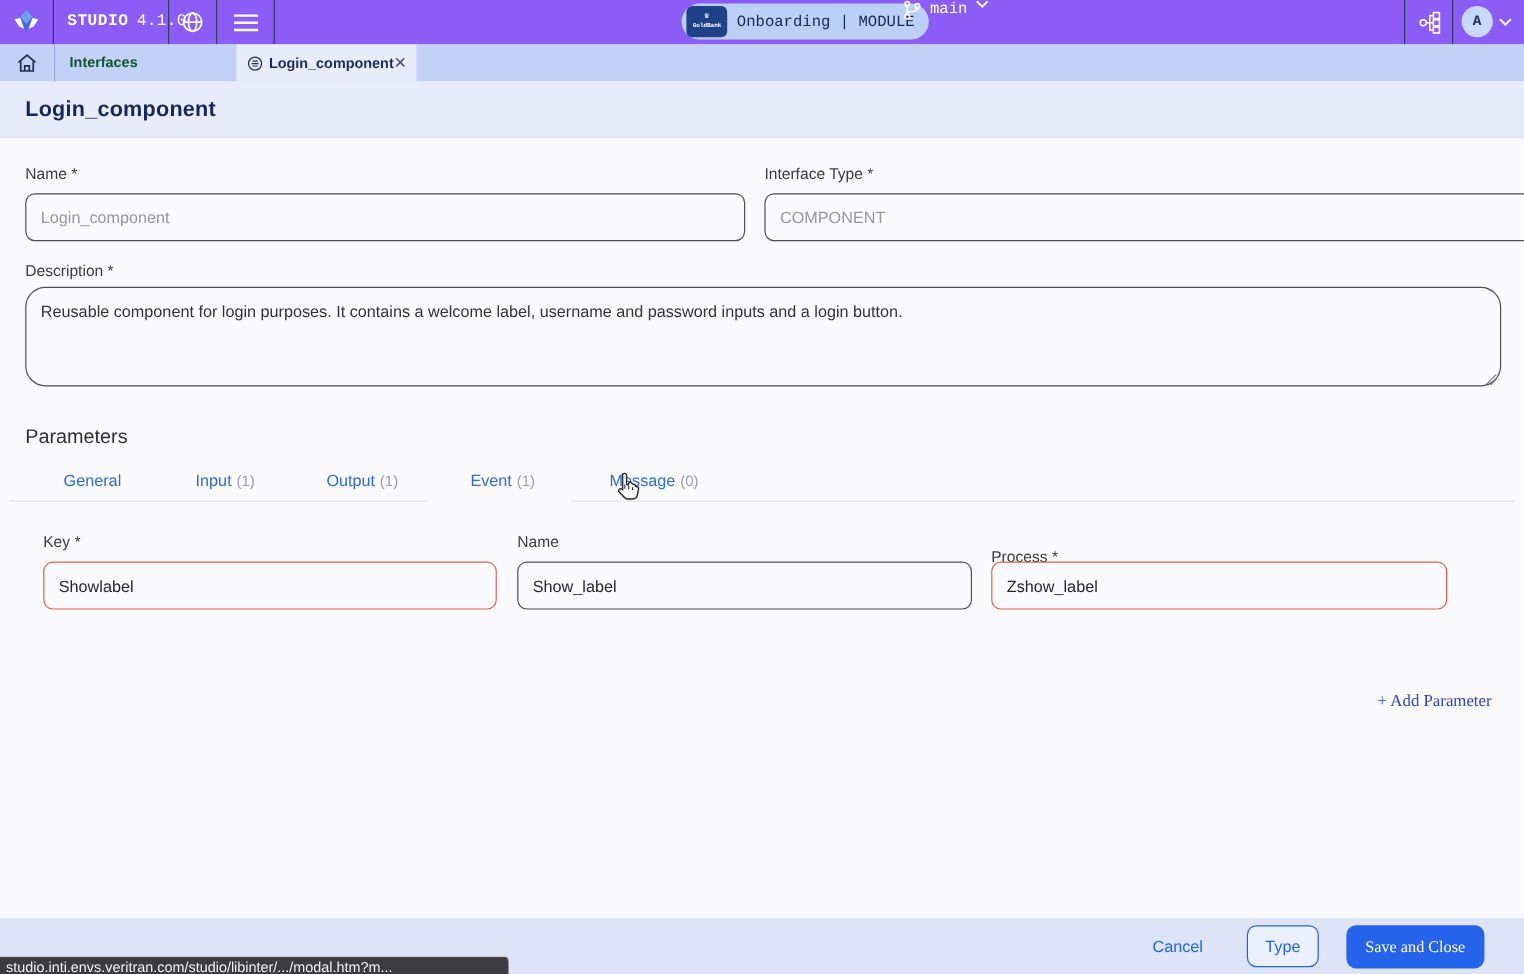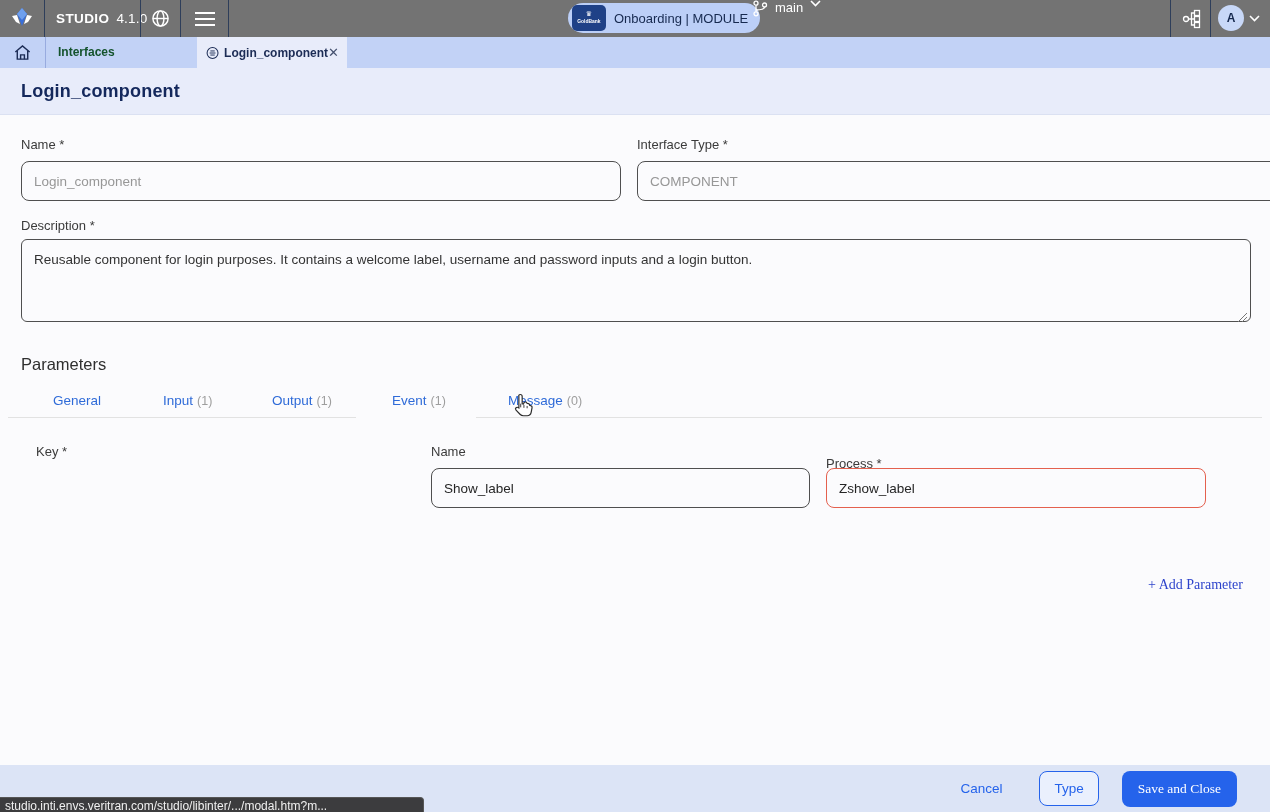--- a/index.html
+++ b/index.html
@@ -1,21 +1,21 @@
 <!DOCTYPE html>
 <html><head>
 <meta charset="utf-8">
 <style>
   * { margin:0; padding:0; box-sizing:border-box; }
   html,body { width:1270px; height:812px; }
   body { font-family:"Liberation Sans", sans-serif; background:#fbfbfd; }
   #page { position:relative; width:1270px; height:812px; overflow:hidden; background:#fbfbfd; }
 
   
-  .topbar { position:absolute; left:0; top:0; width:1270px; height:37px; background:#737373; }
+  .topbar { position:absolute; left:0; top:0; width:1270px; height:37px; background:#8b5cf6;font-family:Liberation Mono, monospace; }
   .tb-div { position:absolute; top:0; width:1px; height:37px; background:#2e3e5a; }
   .logo { position:absolute; left:8px; top:4px; }
   .brand { position:absolute; left:56px; top:0; height:37px; line-height:37px; color:#fff; font-size:13.5px; letter-spacing:.4px; }
   .brand b { font-weight:bold; }
   .brand .ver { font-weight:normal; margin-left:7px; letter-spacing:.2px; }
   .glyph-btn { position:absolute; top:0; height:37px; display:flex; align-items:center; justify-content:center; }
   .badge { position:absolute; left:568px; top:3px; height:30px; background:#bccff7; border-radius:16px; display:flex; align-items:center; padding:0 12px 0 4px; }
   .badge-tile { width:34px; height:26px; background:#1f4187; border-radius:5px; display:flex; flex-direction:column; align-items:center; justify-content:center; color:#fff; overflow:hidden; }
   .badge-tile .crown { font-size:7px; line-height:6px; }
   .badge-tile .tile-txt { font-size:8px; transform:scale(.62); white-space:nowrap; font-weight:bold; }
@@ -33,21 +33,21 @@
   .tab-close { margin-left:auto; font-size:13px; color:#44506e; cursor:pointer; line-height:1; }
 
   
   .titlebar { position:absolute; left:0; top:68px; width:1270px; height:47px; background:#e8ecfa; border-bottom:1px solid #dbe1f2; }
   .page-title { position:absolute; left:21px; top:0; height:47px; line-height:47px; font-size:18px; font-weight:bold; color:#14285c; letter-spacing:.2px; }
 
   
   .flabel { position:absolute; font-size:13px; color:#3b3b3b; }
   .finput { position:absolute; height:40px; border:1px solid #4f4f4f; border-radius:8px; background:#fbfbfd; font-family:"Liberation Sans",sans-serif; font-size:13.5px; padding:0 12px; color:#262626; outline:none; }
   .ghost { color:#979797; }
-  .ftext { position:absolute; border:1px solid #4f4f4f; border-radius:6px; background:#fbfbfd; font-family:"Liberation Sans",sans-serif; font-size:13.5px; padding:10px 12px; color:#333; outline:none; resize:none; line-height:1.45; }
+  .ftext { position:absolute; border:1px solid #4f4f4f; border-radius:17px; background:#fbfbfd; font-family:"Liberation Sans",sans-serif; font-size:13.5px; padding:10px 12px; color:#333; outline:none; resize:none; line-height:1.45; }
   .err { border:1.5px solid #e4604e; }
   .resize-handle { position:absolute; left:1237px; top:309px; }
 
   .section-h { position:absolute; left:21px; top:355px; font-size:16.5px; color:#2f2f2f; }
 
   
   .ptab { position:absolute; top:393px; font-size:13.5px; color:#2f6bd8; cursor:pointer; white-space:nowrap; }
   .ptab .cnt { color:#9e9e9e; font-size:12.5px; margin-left:4px; }
   .t0 { left:53px; } .t1 { left:163px; } .t2 { left:272px; } .t3 { left:392px; } .t4 { left:508px; }
   .tab-underline { position:absolute; top:417px; height:1px; background:#e2e2e2; }
@@ -201,20 +201,21 @@
   <div class="ptab t3">
     <span>Event</span><span class="cnt">(1)</span>
   </div>
   <div class="ptab t4">
     <span>Message</span><span class="cnt">(0)</span>
   </div>
   <div class="tab-underline seg1"></div>
   <div class="tab-underline seg2"></div>
 
   <label class="flabel" style="left:36px; top:444px;">Key *</label>
+  <input class="finput err" style="left: 36px; top: 468px; width: 378px;" value="Showlabel">
 
   <label class="flabel" style="left:431px; top:444px;">Name</label>
   <input class="finput" style="left: 431px; top: 468px; width: 379px;" value="Show_label">
 
   <label class="flabel" style="left:826px; top:456px;">Process *</label>
   <input class="finput err" style="left: 826px; top: 468px; width: 380px;" value="Zshow_label">
 
   <div class="add-link">+ Add Parameter</div>
 
   <div class="footer">

